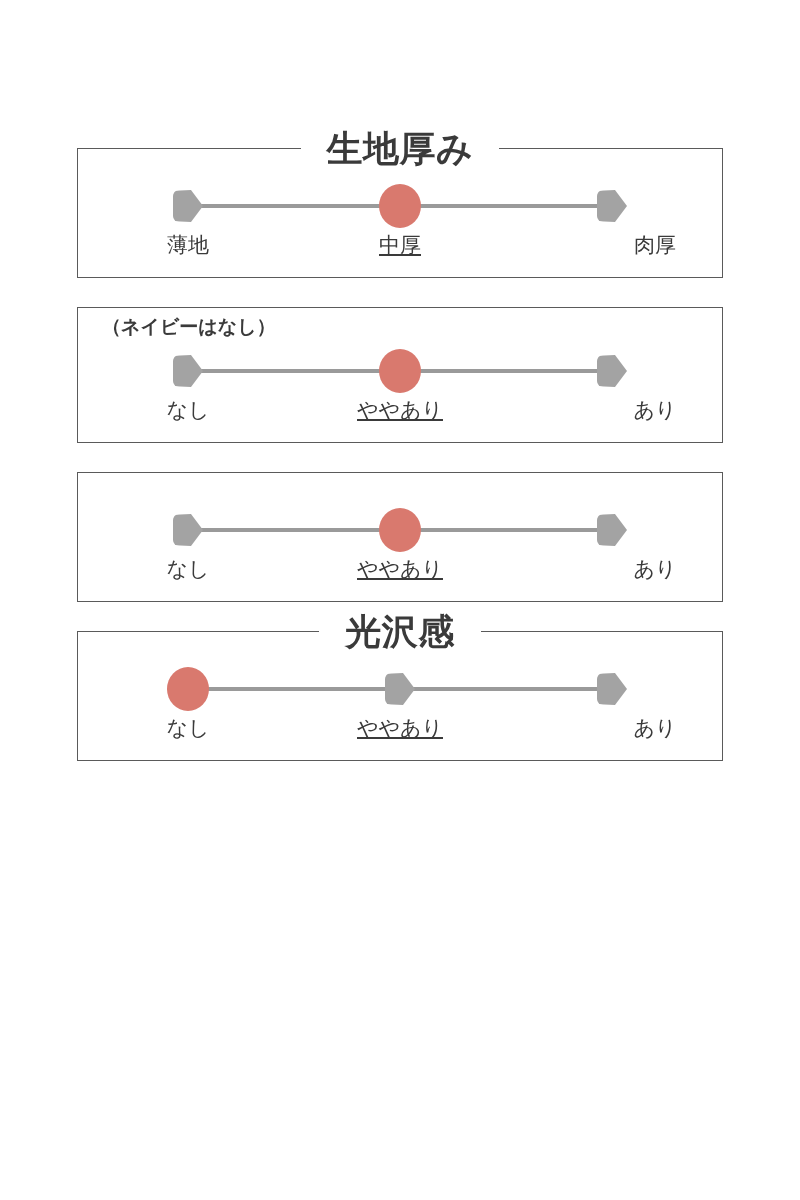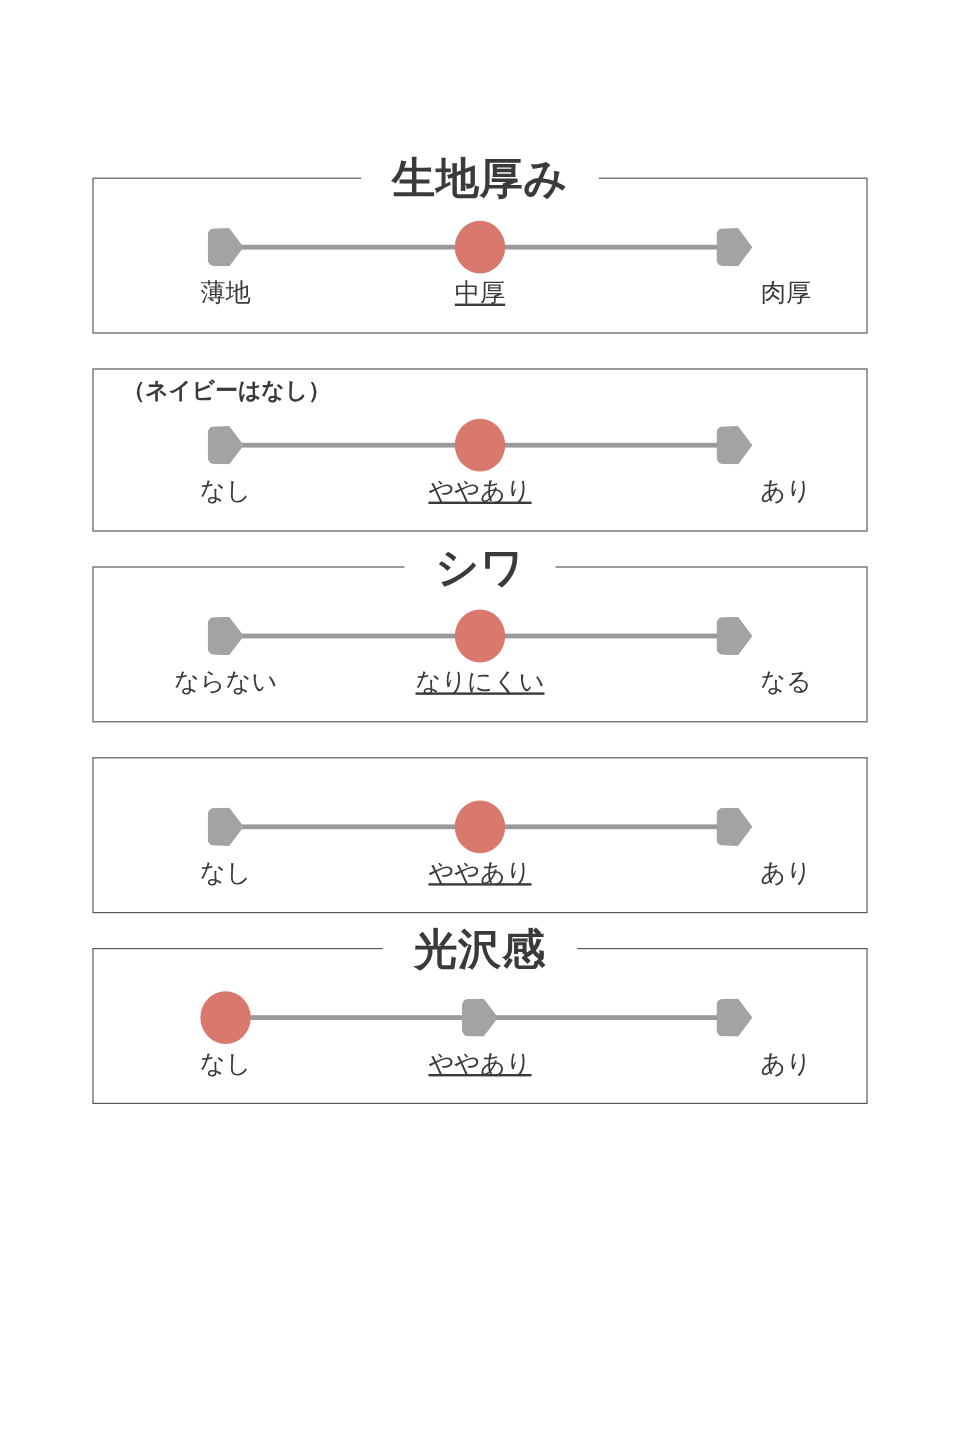--- a/index.html
+++ b/index.html
@@ -184,44 +184,20 @@
             </div>
           </div>
           <div class="scale-labels">
             <span class="lbl pos-left">なし</span>
             <span class="lbl pos-mid">ややあり</span>
             <span class="lbl pos-right">あり</span>
           </div>
         </div>
       </section>
       <section class="panel">
-        <div class="panel-head">
-          <span class="panel-title">シワ</span>
-        </div>
-        <div class="scale">
-          <div class="scale-track">
-            <div class="track-line"></div>
-            <div class="marker pos-left">
-              <span class="pip-flag"></span>
-            </div>
-            <div class="marker pos-mid">
-              <span class="pip-dot"></span>
-            </div>
-            <div class="marker pos-right">
-              <span class="pip-flag"></span>
-            </div>
-          </div>
-          <div class="scale-labels">
-            <span class="lbl pos-left">ならない</span>
-            <span class="lbl pos-mid">なりにくい</span>
-            <span class="lbl pos-right">なる</span>
-          </div>
-        </div>
-      </section>
-      <section class="panel">
         <div class="scale">
           <div class="scale-track">
             <div class="track-line"></div>
             <div class="marker pos-left">
               <span class="pip-flag"></span>
             </div>
             <div class="marker pos-mid">
               <span class="pip-dot"></span>
             </div>
             <div class="marker pos-right">

